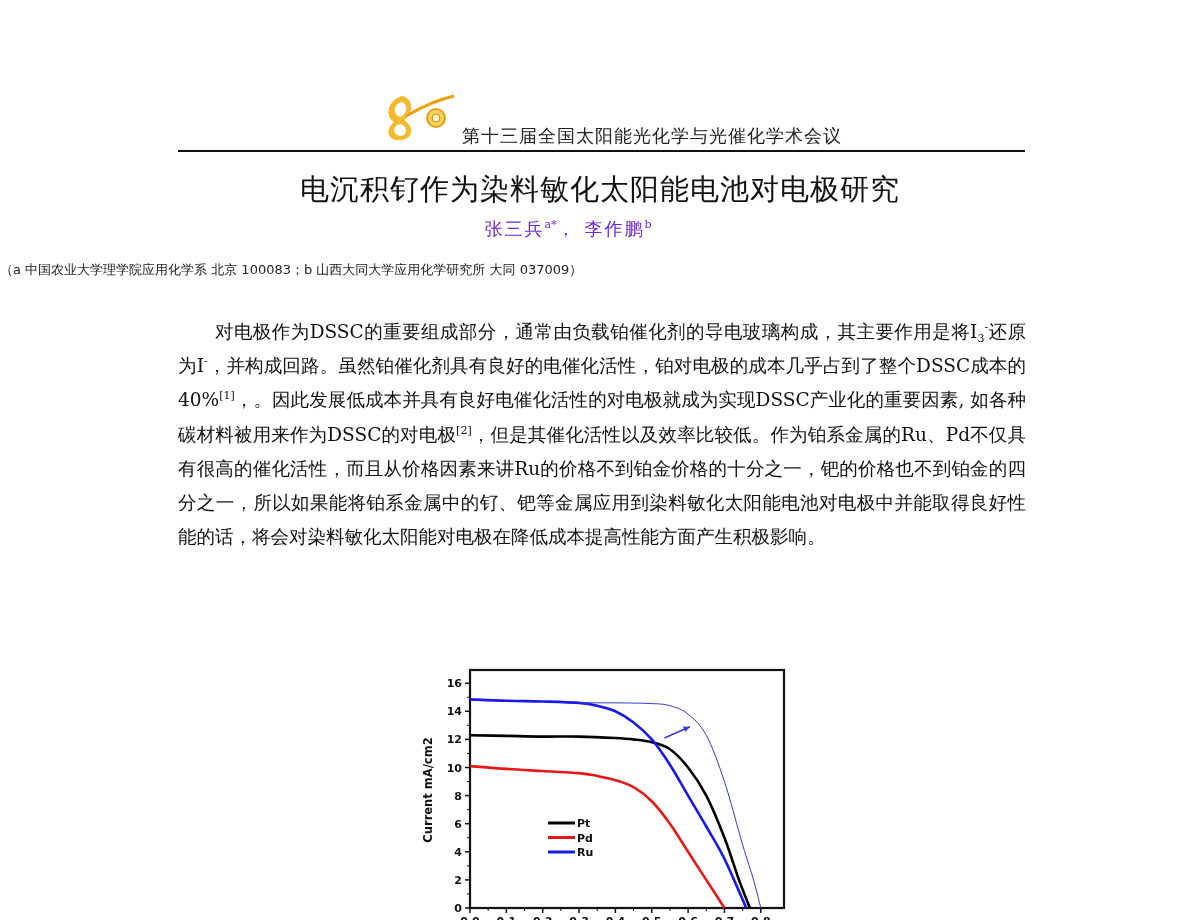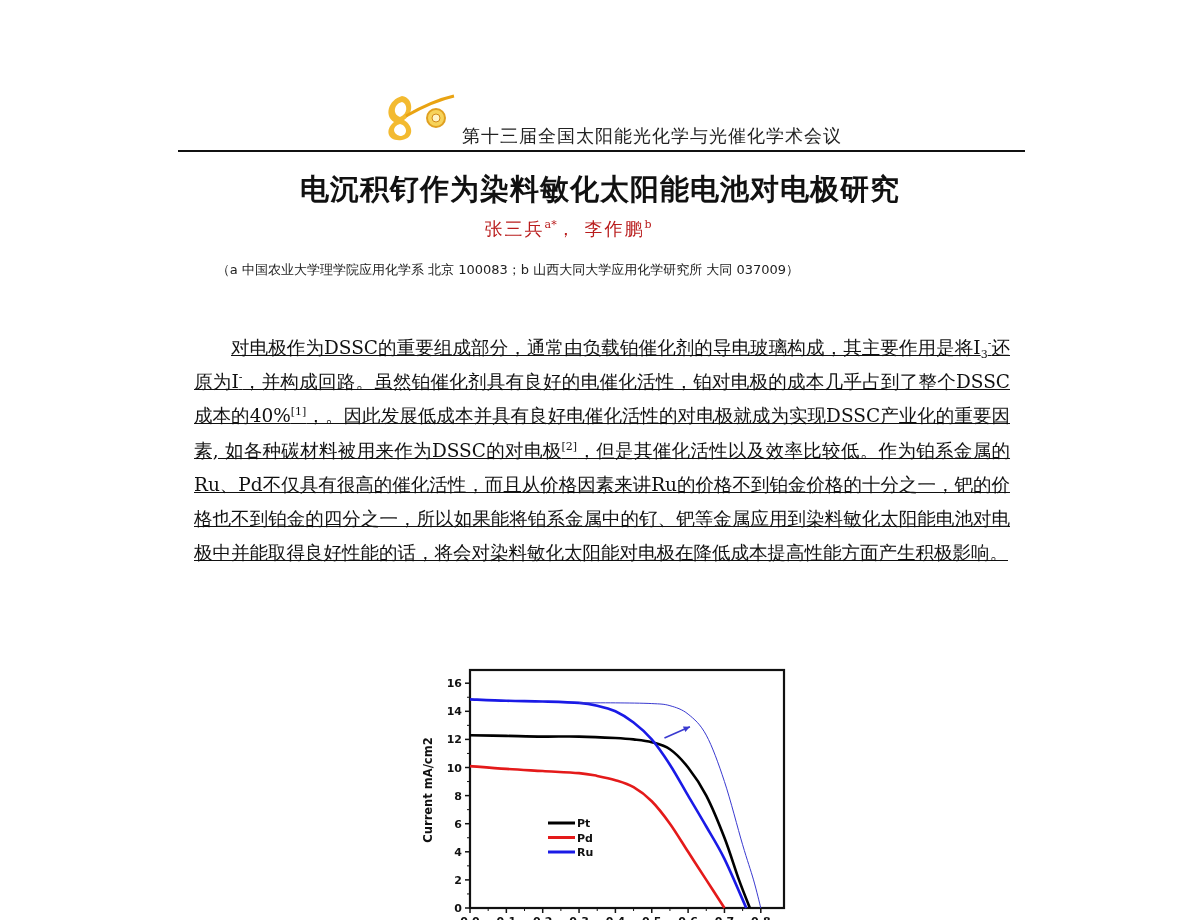--- a/index.html
+++ b/index.html
@@ -5,30 +5,30 @@
   html, body { margin: 0; padding: 0; background: #ffffff; }
   body { width: 1200px; height: 920px; position: relative; overflow: hidden;
          font-family: "DejaVu Serif", "Liberation Serif", serif; color: #111; }
 
   .logo { position: absolute; left: 380px; top: 86px; width: 78px; height: 58px; }
   .header-title { position: absolute; left: 462px; top: 124px; font-size: 18px;
                   font-family: "DejaVu Sans", sans-serif; color: #222; letter-spacing: 1px; white-space: nowrap; }
   .header-rule { position: absolute; left: 178px; top: 150px; width: 847px; height: 2px; background: #111; }
 
   .paper-title { position: absolute; left: 0; width: 1200px; top: 170px; text-align: center;
-                 font-family: "DejaVu Sans", sans-serif; font-size: 29px; font-weight: bold; color: #111; letter-spacing: 1px; }
+                 font-family: "DejaVu Sans", sans-serif; font-size: 29px; font-weight: normal; color: #111; letter-spacing: 1px; }
   .authors { position: absolute; left: 0; width: 1136px; top: 217px; text-align: center;
-             font-size: 18px; color: #b91c1c; letter-spacing: 2px; }
+             font-size: 18px; color: #6d28d9; letter-spacing: 2px; }
   .authors sup { font-size: 11px; letter-spacing: 0; }
-  .affil { position: absolute; left: 0; width: 1016px; top: 261px; text-align: center;
+  .affil { position: absolute; left: 0; width: 1016px; top: 261px; 
            font-family: "DejaVu Sans", sans-serif; font-size: 13px; color: #222; white-space: nowrap; }
 
   .body-text { position: absolute; left: 178px; top: 315px; width: 848px;
                font-size: 18.5px; line-height: 34.2px; color: #111; text-align: justify; }
-  .body-text p { margin: 16px; text-indent: 37px; text-decoration: underline; }
+  .body-text p { margin: 0; text-indent: 37px; }
   .body-text sup { font-size: 11px; vertical-align: 7px; line-height: 0; }
   .body-text sub { font-size: 11px; vertical-align: -4px; line-height: 0; }
 
   .figure { position: absolute; left: 410px; top: 660px; width: 390px; height: 260px; }
   .figure svg text { font-family: "DejaVu Sans", "Liberation Sans", sans-serif; }
 </style>
 </head>
 <body>
 
 <svg class="logo" viewBox="0 0 78 58">

